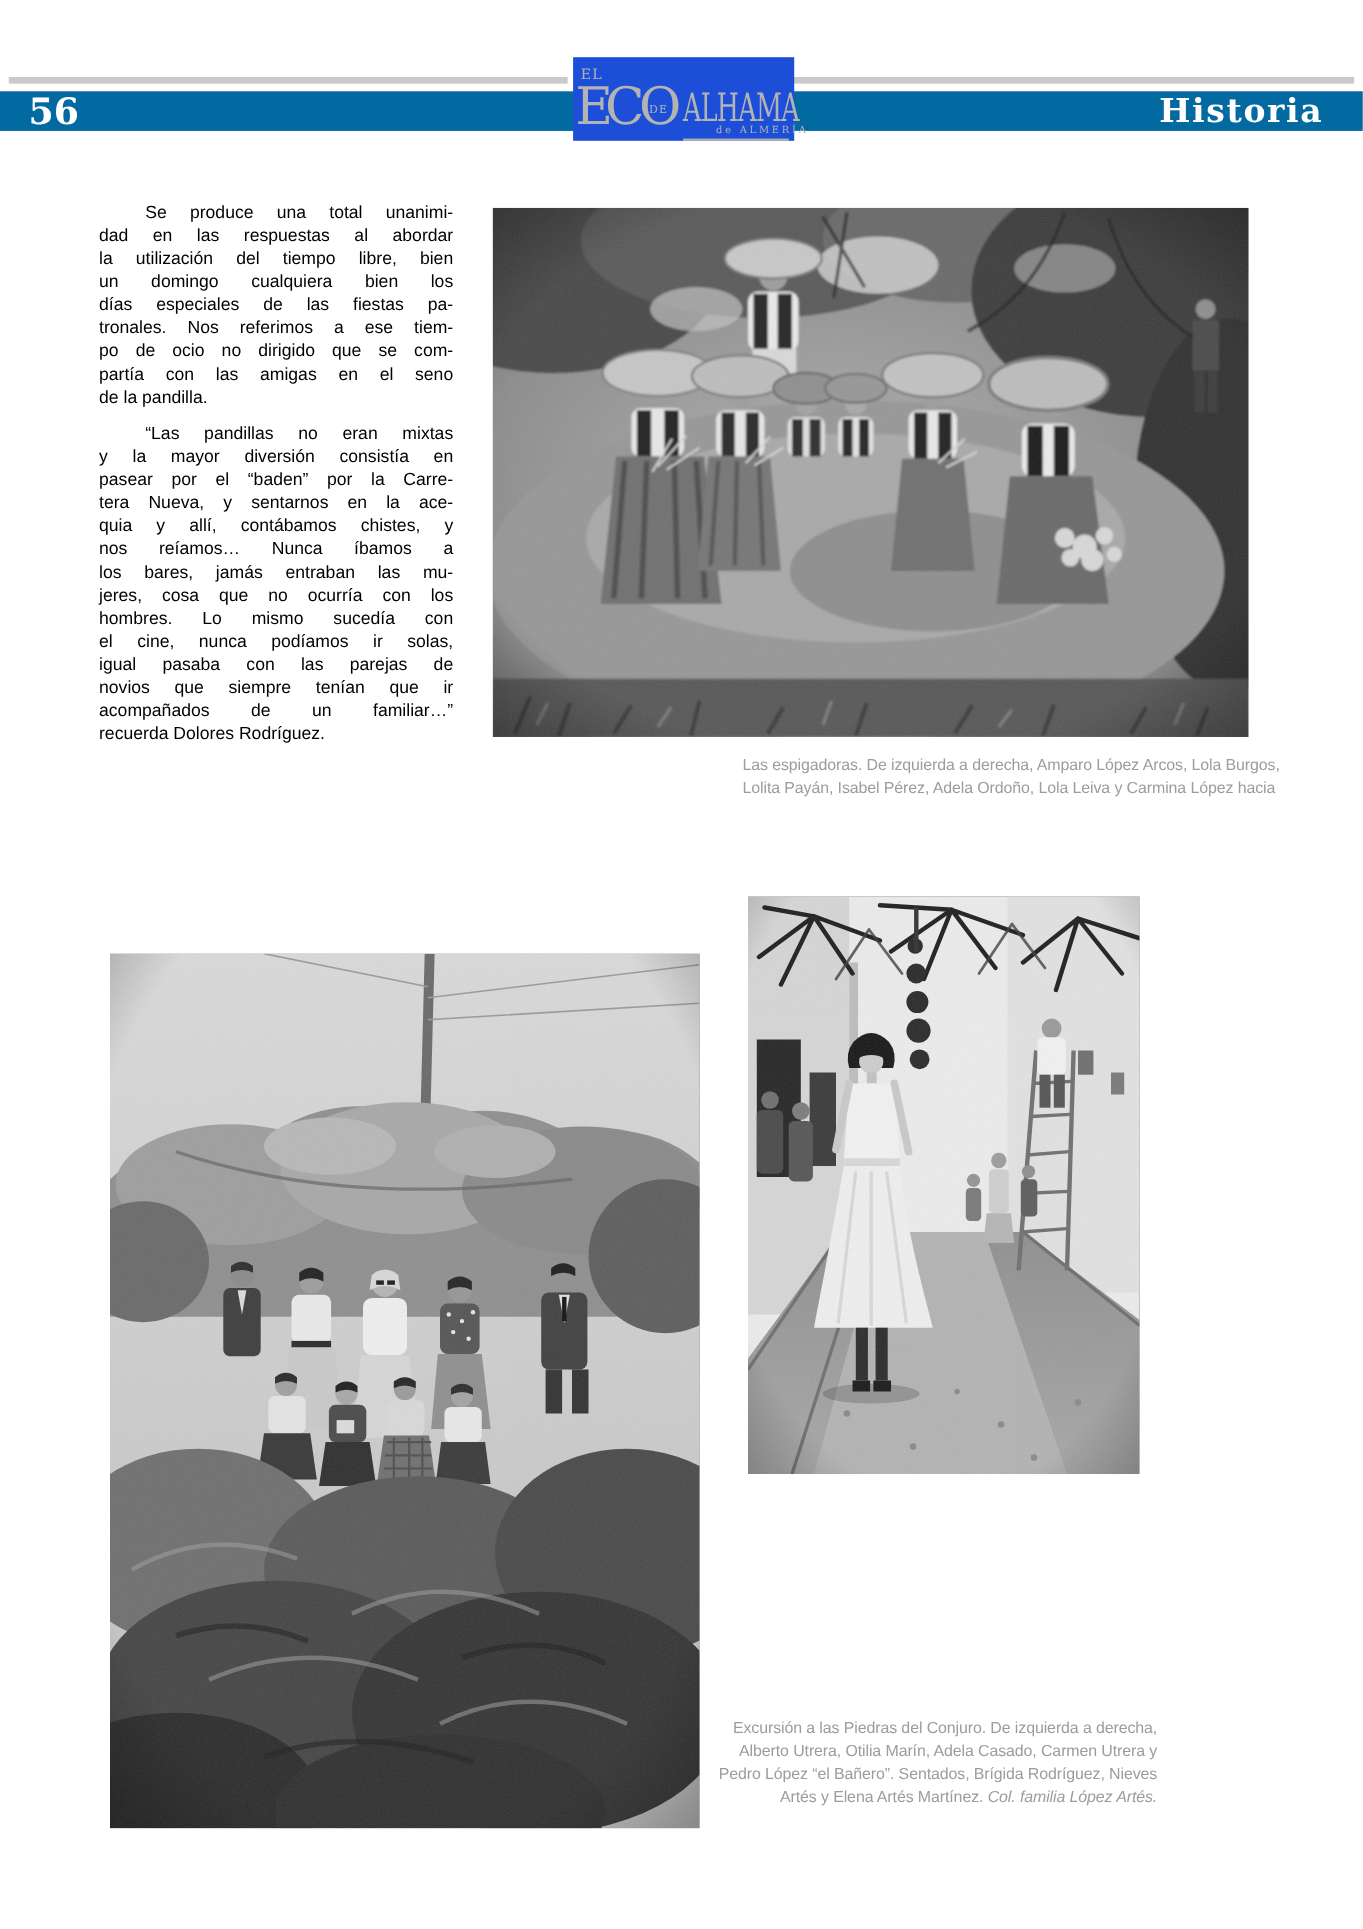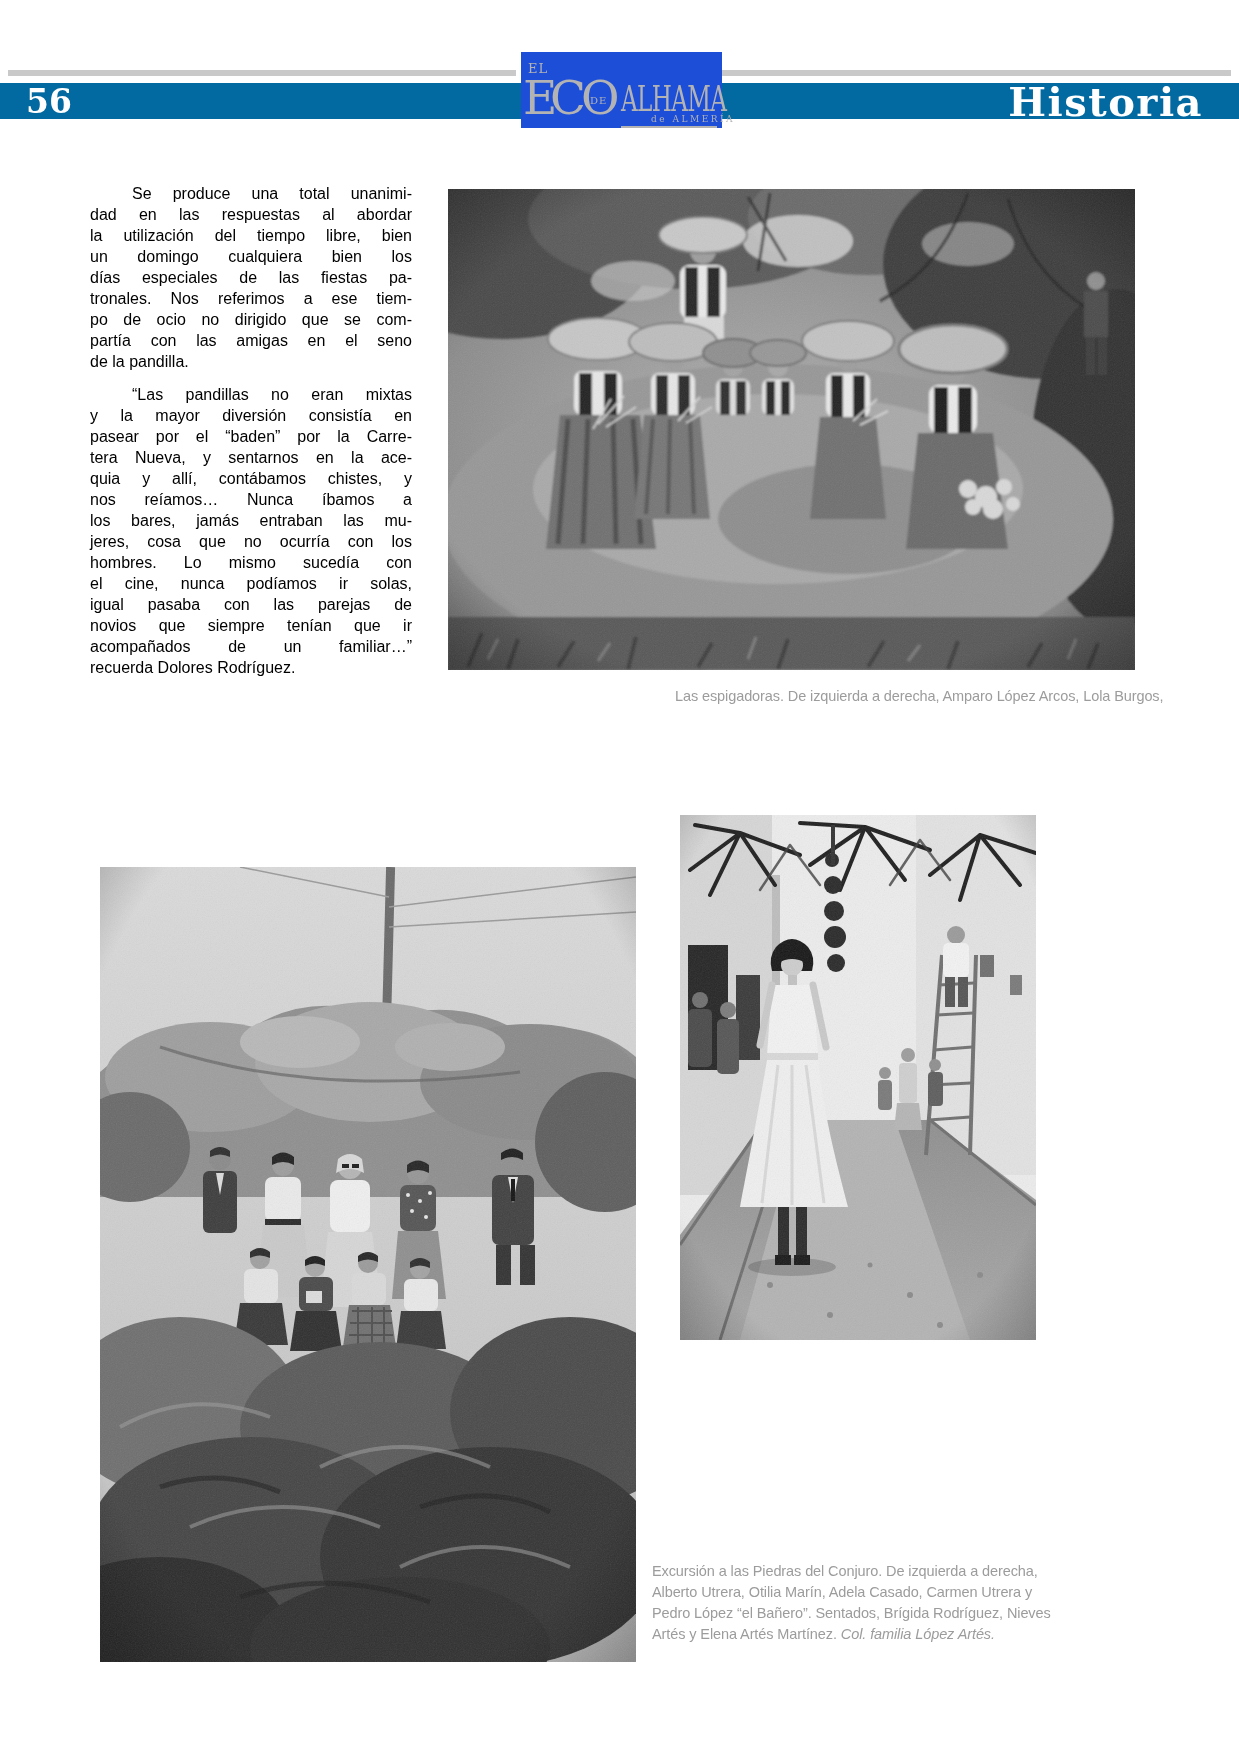--- a/index.html
+++ b/index.html
@@ -9,21 +9,21 @@
   
   .thin-rule{position:absolute;height:6px;background:#c9c9c9;}
   .rule-left{left:8px;top:70px;width:508px;}
   .rule-right{left:549px;top:70px;width:682px;}
   .band{position:absolute;top:83px;height:36px;background:#0369a1;}
   .band-left{left:0;width:523px;}
   .band-right{left:720px;width:519px;}
   .pagenum{position:absolute;left:26px;top:0;height:36px;line-height:37px;
            font-family:"DejaVu Serif",serif;font-weight:700;font-size:33px;color:#ffffff;}
   .section{position:absolute;right:36px;top:0;height:36px;line-height:37px;
-           font-family:"DejaVu Serif",serif;font-weight:700;font-size:40px;letter-spacing:1.5px;color:#ffffff;}
+           font-family:"DejaVu Serif",serif;font-weight:700;font-size:30px;letter-spacing:1.5px;color:#ffffff;}
   .logo{position:absolute;left:521px;top:52px;width:201px;height:76px;background:#1d4ed8;}
   .logo *{color:#b3b3b3;font-family:"DejaVu Serif",serif;}
   .logo-el{position:absolute;left:7px;top:9px;font-size:13px;letter-spacing:1px;}
   .logo-e{position:absolute;left:2px;top:22px;font-size:47px;line-height:47px;}
   .logo-c{position:absolute;left:29px;top:22px;font-size:47px;line-height:47px;}
   .logo-o{position:absolute;left:60px;top:22px;font-size:47px;line-height:47px;}
   .logo-de{position:absolute;left:69px;top:43px;font-size:10px;letter-spacing:1px;}
   .logo-alhama{position:absolute;left:100px;top:29px;font-size:34px;line-height:34px;letter-spacing:-1px;
                transform:scale(0.68,1.05);transform-origin:left top;white-space:nowrap;}
   .logo-sub{position:absolute;left:104px;top:62px;font-size:9px;letter-spacing:2.5px;white-space:nowrap;margin-left:26px;}
@@ -38,21 +38,21 @@
 
   
   .photo{position:absolute;overflow:hidden;background:#888;}
   .photo svg{display:block;}
   .photo1{left:448px;top:189px;width:687px;height:481px;}
   .photo2{left:100px;top:867px;width:536px;height:795px;}
   .photo3{left:680px;top:815px;width:356px;height:525px;}
 
   
   .caption{position:absolute;color:#9c9c9c;font-size:14.5px;line-height:21px;letter-spacing:-0.1px;}
-  .cap-line{white-space:nowrap;}
+  .cap-line{white-space:nowrap;text-align:right;}
   .credit{font-style:italic;}
   .cap1{left:675px;top:686px;width:470px;}
   .cap2{left:683px;top:1354px;width:330px;}
   .cap3{left:652px;top:1561px;width:400px;}
 </style>
 </head>
 <body>
 
 <div class="page">
 
@@ -211,20 +211,21 @@
         <path d="M20,478 l14,-34 M60,480 l10,-30 M110,478 l16,-26 M180,480 l8,-32 M250,478 l14,-24 M330,480 l10,-30 M420,478 l16,-26 M500,480 l10,-28 M580,478 l14,-24 M640,480 l10,-26" stroke="#3e3e3e" stroke-width="4"></path>
         <path d="M40,470 l10,-20 M150,472 l12,-18 M300,470 l8,-22 M460,472 l12,-16 M620,470 l8,-20" stroke="#7c7c7c" stroke-width="3"></path>
       </g>
       <rect width="687" height="481" fill="url(#p1vg)"></rect>
       <rect width="687" height="481" filter="url(#p1grain)" opacity="0.12"></rect>
     </svg>
   </figure>
 
   <div class="caption cap1">
     <div class="cap-line">Las espigadoras. De izquierda a derecha, Amparo López Arcos, Lola Burgos,</div>
+    <div class="cap-line">Lolita Payán, Isabel Pérez, Adela Ordoño, Lola Leiva y Carmina López hacia</div>
   </div>
 
   <figure class="photo photo2" style="margin:0">
     <svg width="536" height="795" viewBox="0 0 536 795" aria-hidden="true">
       <defs>
         <linearGradient id="p2sky" x1="0" y1="0" x2="0" y2="1">
           <stop offset="0" stop-color="#dadada"></stop>
             <stop offset="1" stop-color="#bfbfbf"></stop>
         </linearGradient>
         <radialGradient id="p2vg" cx="50%" cy="45%" r="75%">

